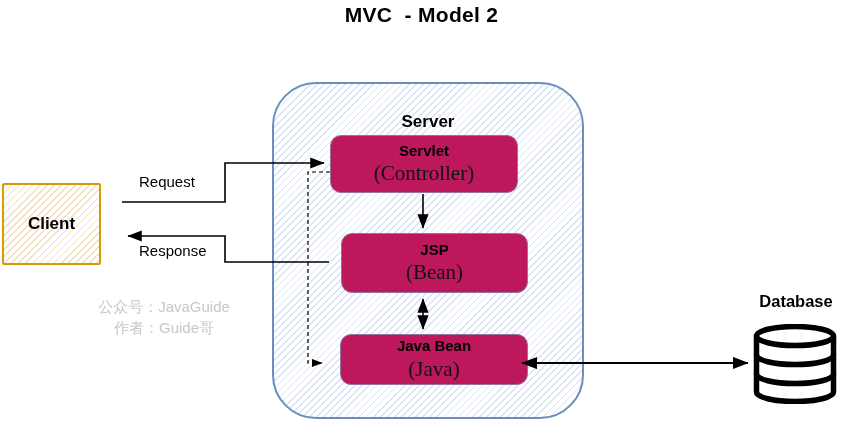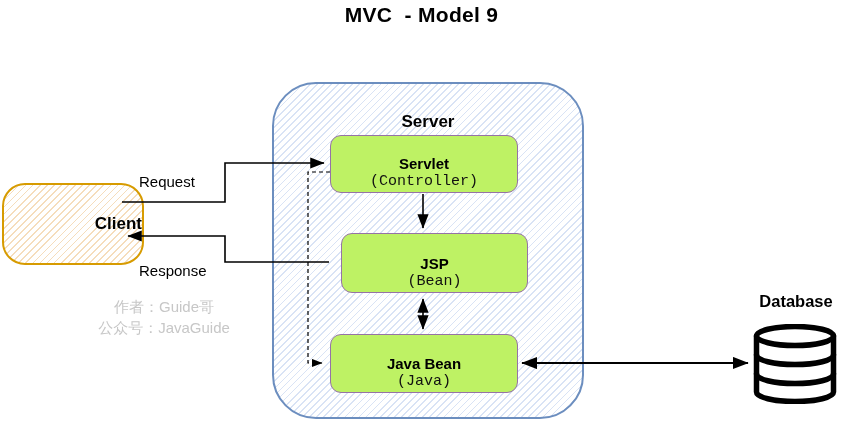--- a/index.html
+++ b/index.html
@@ -6,72 +6,72 @@
   .canvas{
     position:relative;width:843px;height:424px;background:#ffffff;overflow:hidden;
     font-family:"Liberation Sans", sans-serif;color:#000;
   }
   .title{
     position:absolute;left:0;top:3px;width:843px;text-align:center;
     font-size:21px;font-weight:bold;white-space:pre;letter-spacing:.3px;
   }
   
   .client{
-    position:absolute;left:2px;top:183px;width:142px;height:82px;box-sizing:border-box;
-    border:2.2px solid #D79B00;border-radius:23px;
+    position:absolute;left:2px;top:183px;width:99px;height:82px;box-sizing:border-box;
+    border:2.2px solid #D79B00;border-radius:2px;
     background:repeating-linear-gradient(135deg,#f5ddbc 0 1.2px,rgba(255,255,255,0) 1.2px 5px),#ffffff;
-    display:flex;align-items:center;justify-content:flex-end;
+    display:flex;align-items:center;justify-content:center;
     font-weight:bold;font-size:17px;
   }
   
   .server{
     position:absolute;left:272px;top:82px;width:312px;height:337px;box-sizing:border-box;
     border:2.2px solid #6C8EBF;border-radius:44px;
     background:repeating-linear-gradient(135deg,#d9e3f5 0 1.2px,rgba(255,255,255,0) 1.2px 5px),#ffffff;
   }
   .server-label{
     position:absolute;left:272px;top:112px;width:312px;text-align:center;
     font-weight:bold;font-size:17px;
   }
   
   .node{
     position:absolute;box-sizing:border-box;
-    border:1.6px solid #9673A6;border-radius:11px;background:#bef264;
-    display:flex;flex-direction:column;align-items:center;justify-content:flex-end;
+    border:1.6px solid #9673A6;border-radius:11px;background:#be185d;
+    display:flex;flex-direction:column;align-items:center;justify-content:center;
     line-height:1.25;
   }
   .node-name{font-weight:bold;font-size:15px;}
-  .node-sub{font-family:Liberation Mono, monospace;font-size:15px;color:#111;}
+  .node-sub{font-family:Liberation Serif, serif;font-size:21px;color:#111;}
   .servlet{left:330px;top:135px;width:188px;height:58px;}
   .jsp{left:341px;top:233px;width:187px;height:60px;}
-  .javabean{left:330px;top:334px;width:188px;height:59px;}
+  .javabean{left:340px;top:334px;width:188px;height:51px;}
   
   .edge-label{position:absolute;font-size:15px;text-align:left;}
   .request-label{left:139px;top:173px;width:72px;}
-  .response-label{left:139px;top:242px;width:92px;margin-top:20px;}
+  .response-label{left:139px;top:242px;width:92px;}
   
   .watermark{
     position:absolute;left:83px;top:296px;width:162px;text-align:center;
     color:#c7c7c7;font-size:15px;line-height:21px;
   }
   
   .db-label{
     position:absolute;left:735px;top:292px;width:122px;text-align:center;
     font-weight:bold;font-size:16.5px;
   }
   .db-icon{position:absolute;left:753px;top:324px;}
   
   .arrows{position:absolute;left:0;top:0;width:843px;height:424px;pointer-events:none;}
 </style>
 </head>
 <body>
 
 <div class="canvas">
 
-  <div class="title">MVC  - Model 9</div>
+  <div class="title">MVC  - Model 2</div>
 
   <div class="server"></div>
   <div class="server-label">Server</div>
 
   <div class="client">
     <span>Client</span>
   </div>
 
   <div class="node servlet">
     <div class="node-name">Servlet</div>
@@ -85,22 +85,22 @@
 
   <div class="node javabean">
     <div class="node-name">Java Bean</div>
     <div class="node-sub">(Java)</div>
   </div>
 
   <div class="edge-label request-label">Request</div>
   <div class="edge-label response-label">Response</div>
 
   <div class="watermark">
+    <div>公众号：JavaGuide</div>
     <div>作者：Guide哥</div>
-    <div>公众号：JavaGuide</div>
   </div>
 
   <div class="db-label">Database</div>
 
   <svg class="db-icon" width="84" height="80" viewBox="0 0 84 80">
     <g fill="#ffffff" stroke="#000000" stroke-width="5.5" stroke-linecap="round">
       <path d="M 3.5 12 V 68 A 38.5 9.5 0 0 0 80.5 68 V 12" fill="#ffffff"></path>
       <path d="M 3.5 50 A 38.5 9.5 0 0 0 80.5 50" fill="none"></path>
       <path d="M 3.5 31 A 38.5 9.5 0 0 0 80.5 31" fill="none"></path>
       <ellipse cx="42" cy="12" rx="38.5" ry="9.5" fill="#ffffff"></ellipse>

